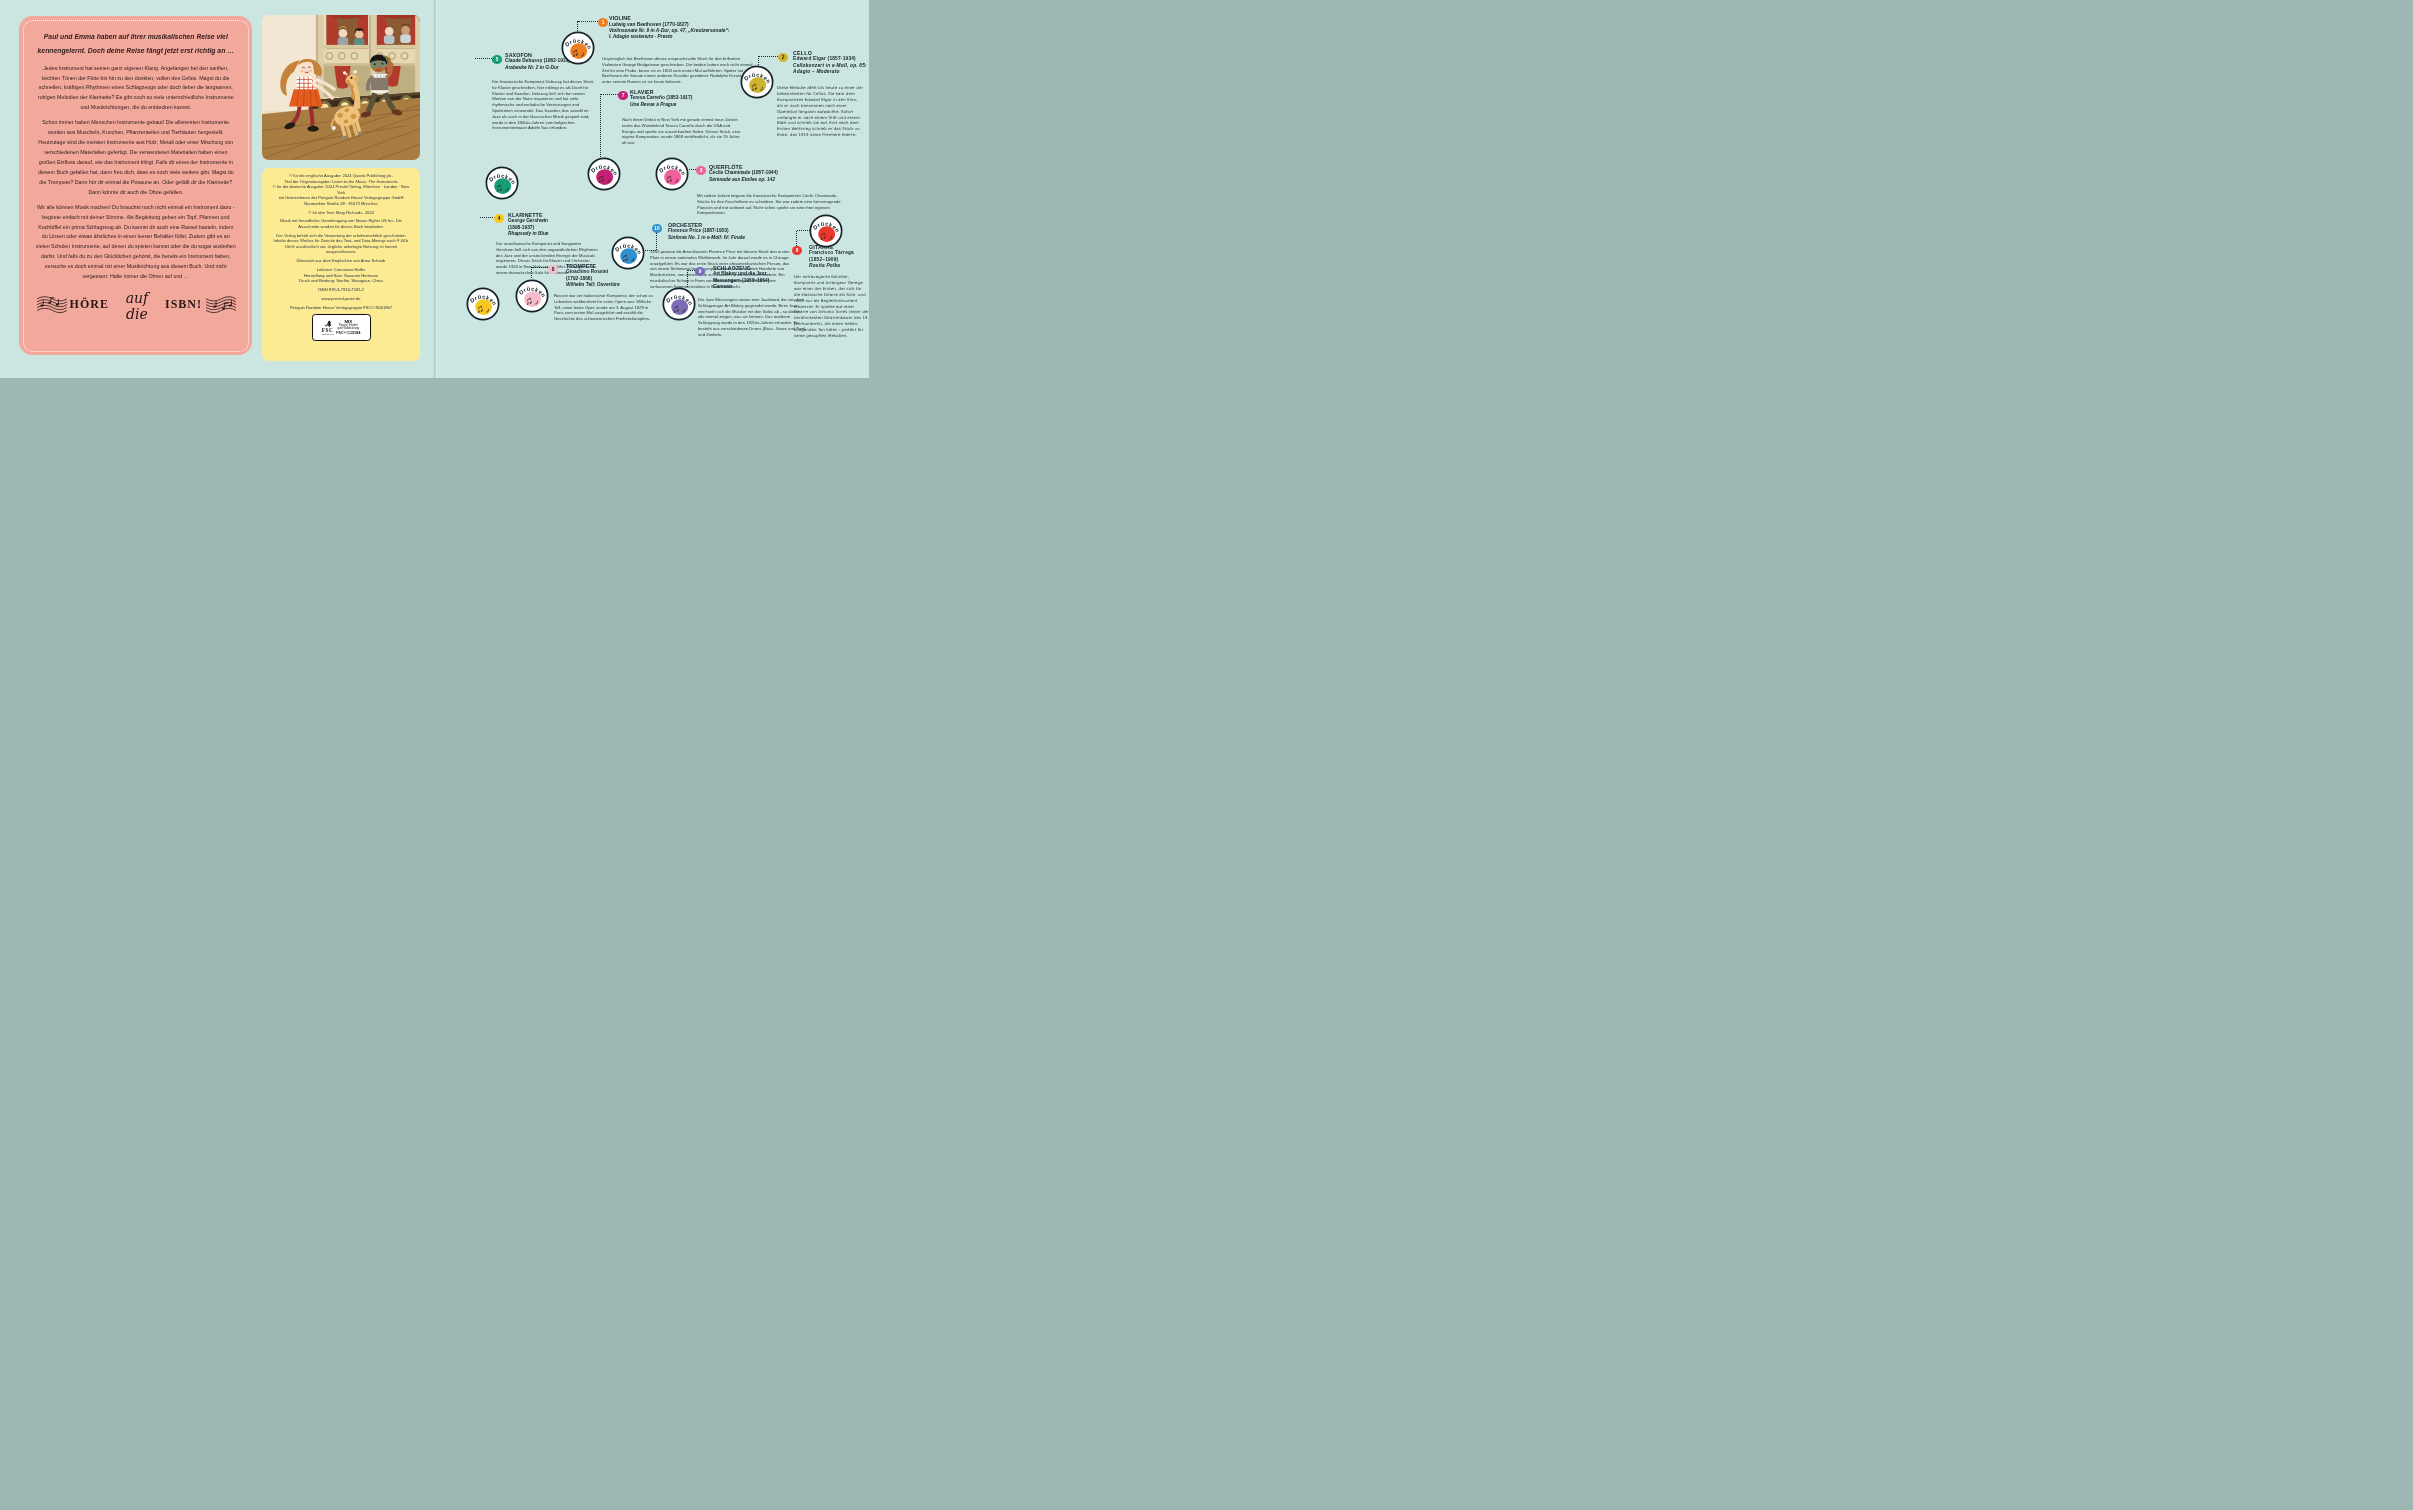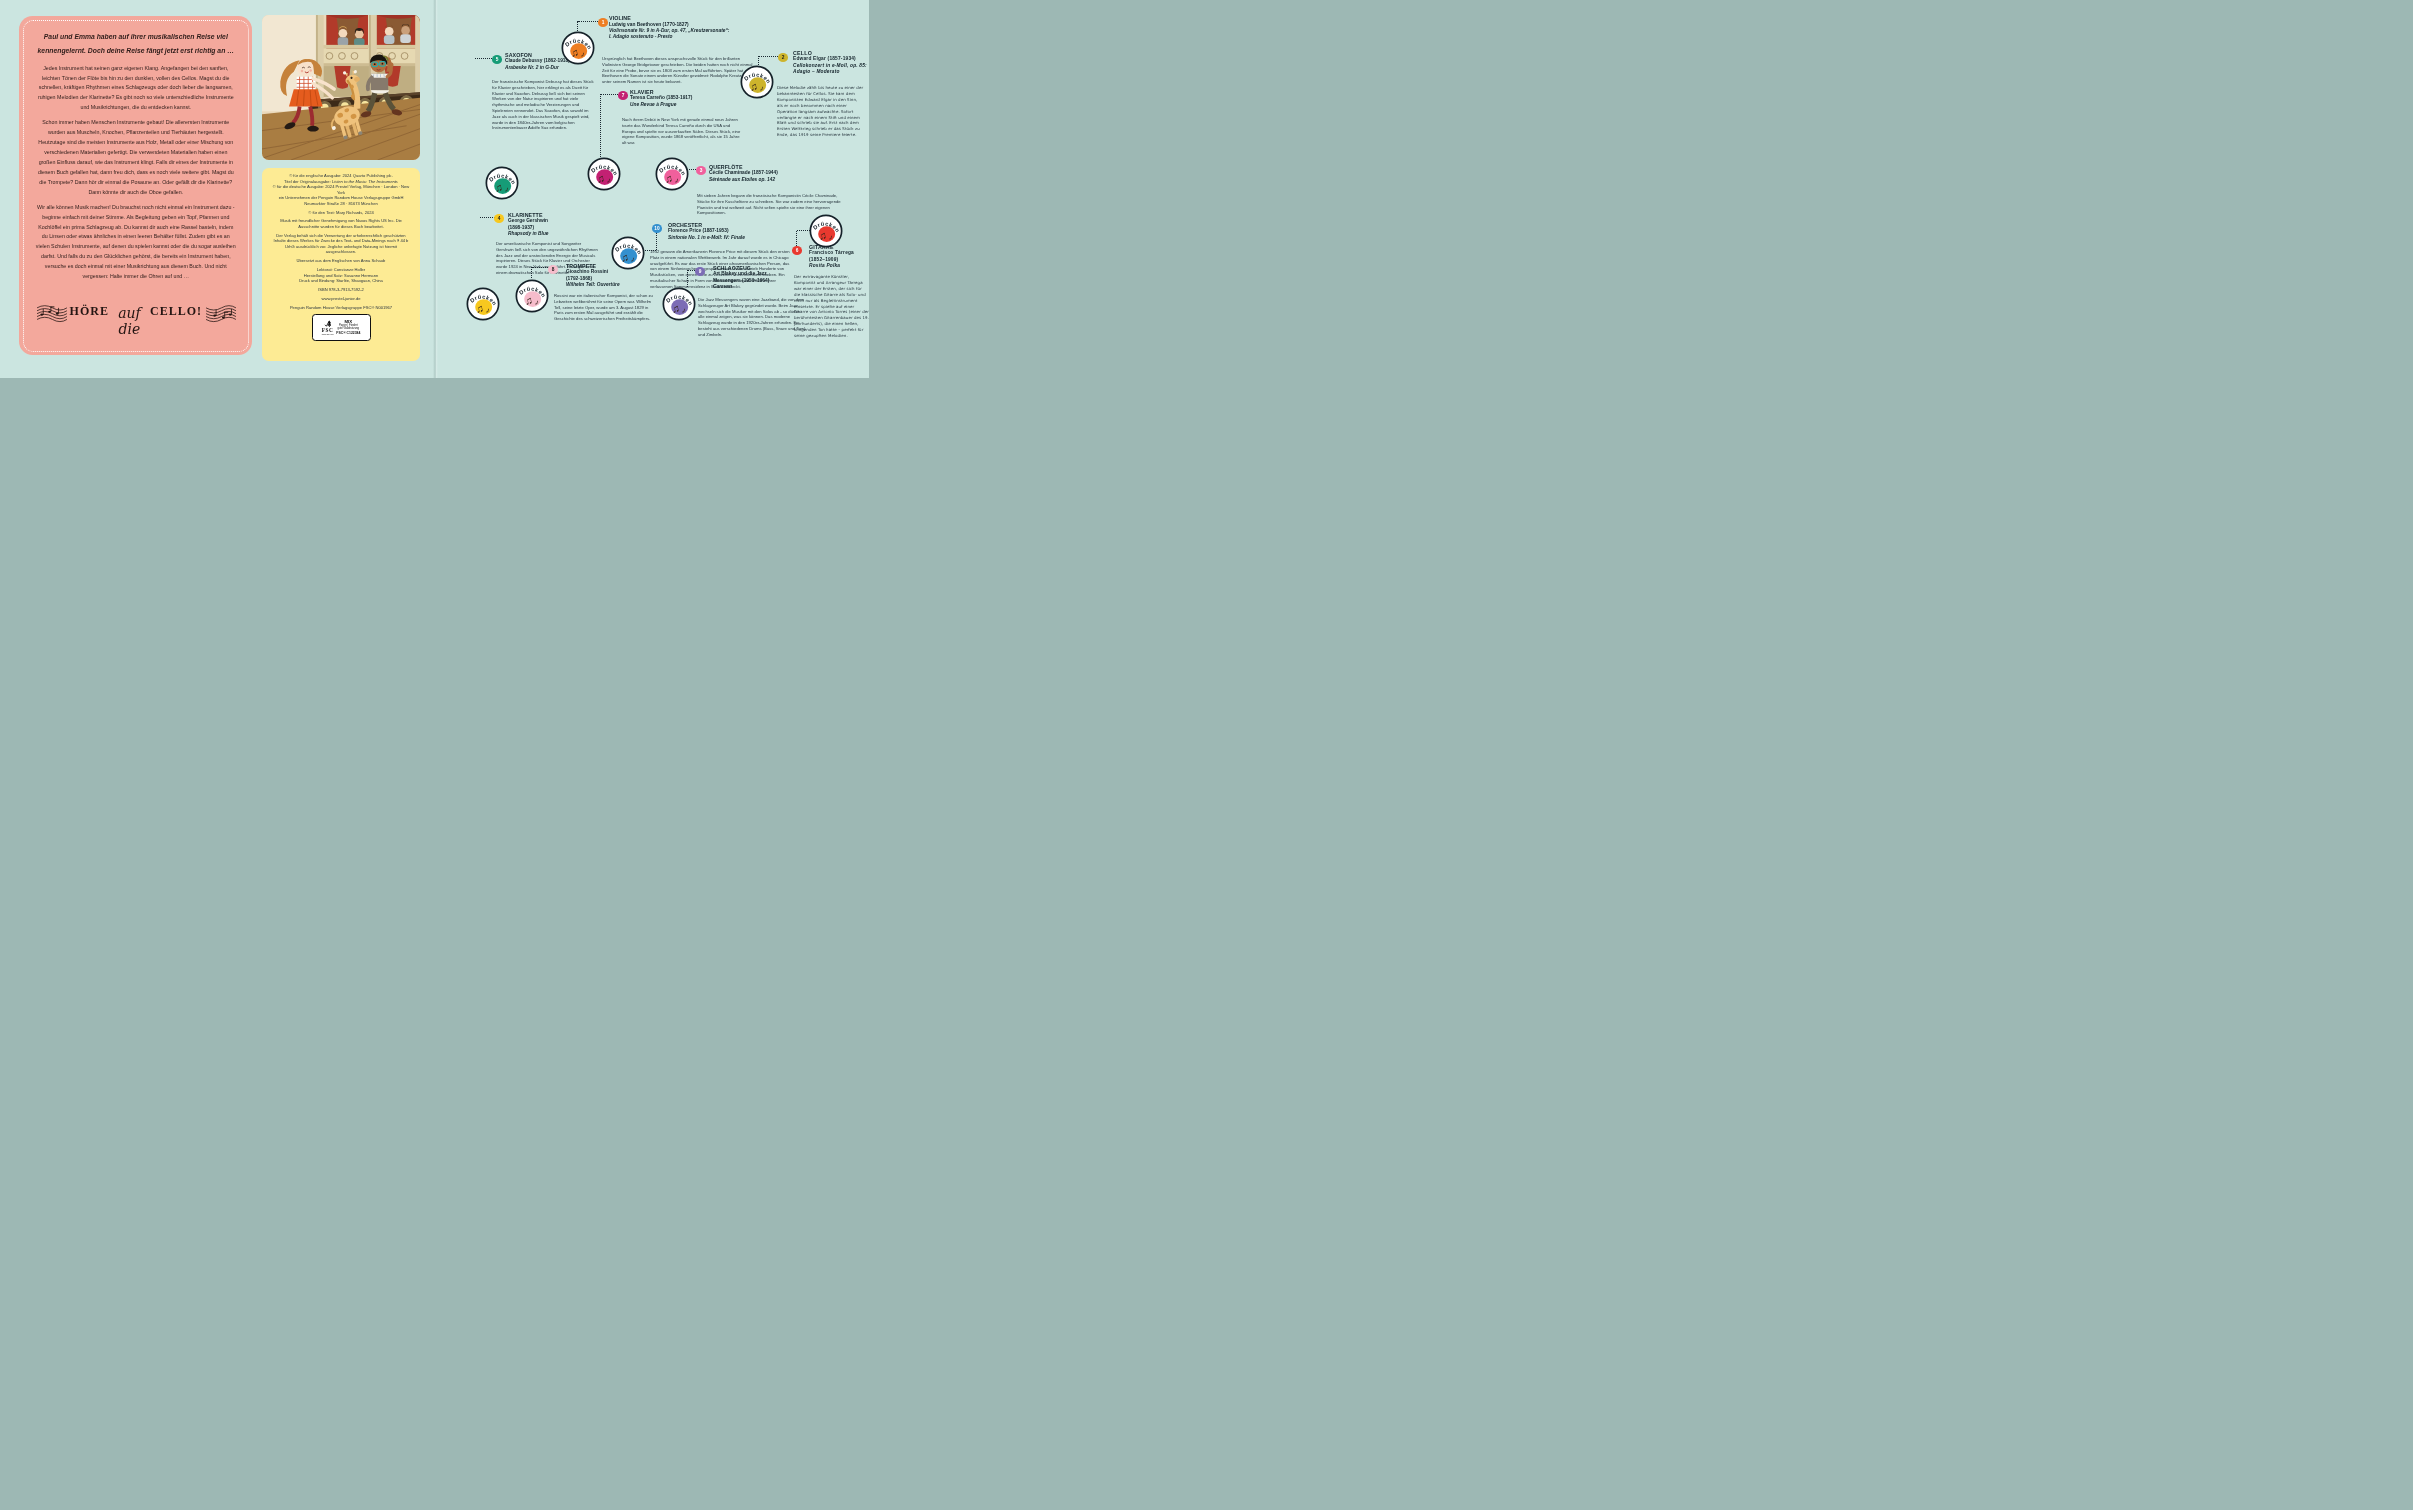--- a/index.html
+++ b/index.html
@@ -7,21 +7,21 @@
          font-family:"Liberation Sans",sans-serif;color:#25333c;}
   
   .gutter{position:absolute;left:433px;top:0;width:4.8px;height:378px;
           background:linear-gradient(90deg,rgba(0,0,0,0) 0%,rgba(40,70,66,.18) 45%,rgba(255,255,255,.25) 60%,rgba(0,0,0,0) 100%);}
   
   .pinkbox{position:absolute;left:19.3px;top:16.4px;width:233px;height:339px;background:#f3a89c;border-radius:13.5px;}
   .pinkbox:before{content:"";position:absolute;left:3.4px;top:3.4px;right:3.4px;bottom:3.4px;border:1.4px dotted #fff;border-radius:10px;pointer-events:none;}
   .pinkin{position:absolute;left:16.4px;right:16.4px;top:12.6px;bottom:8.7px;text-align:center;color:#2f1d1a;}
   .intro{font-style:italic;font-weight:bold;font-size:6.8px;line-height:2.05;margin:1px 0 5.8px 0;}
   .ppara{font-size:5.3px;line-height:1.87;font-weight:500;margin:0 0 5.3px 0;}
-  .music-title{display:flex;justify-content:center;gap:2.9px;margin-top:22px;color:#241512;}
+  .music-title{display:flex;align-items:center;justify-content:center;gap:2.9px;margin-top:7px;color:#241512;}
   .mt-serif{font-family:"Liberation Serif",serif;font-weight:bold;font-size:12px;letter-spacing:1px;}
   .mt-script{font-family:"DejaVu Serif",serif;font-style:italic;font-size:14px;padding:0 1px;position:relative;top:1.4px;}
   .staff{flex:0 0 auto;}
   
   .illus{position:absolute;left:262px;top:14.5px;width:158px;height:145px;border-radius:6.8px;overflow:hidden;background:#ead9bb;}
   
   .yellowbox{position:absolute;left:262px;top:168px;width:158px;height:193px;background:#fdeb94;border-radius:6.8px;}
   .yellowin{position:absolute;left:7.7px;right:7.7px;top:5.3px;bottom:3.9px;text-align:center;color:#2b3640;font-size:4.1px;line-height:1.34;}
   .cline{margin:0;}
   .cgap{margin-top:3.4px;}
@@ -95,21 +95,21 @@
               <rect x="14" y="10" width="1.6" height="12"></rect>
               <ellipse cx="28" cy="16" rx="3" ry="2.2"></ellipse>
               <rect x="30" y="5" width="1.6" height="11"></rect>
               <ellipse cx="44" cy="20" rx="3" ry="2.2"></ellipse>
               <rect x="46" y="8" width="1.6" height="12"></rect>
               <rect x="30" y="5" width="8" height="2"></rect>
             </g>
         </svg>
         <span class="mt-serif">HÖRE</span>
         <span class="mt-script">auf die</span>
-        <span class="mt-serif">CELLO!</span>
+        <span class="mt-serif">ISBN!</span>
         <svg class="staff" width="31" height="19.3" viewBox="0 0 64 40">
           <g fill="none" stroke="#241512" stroke-width="1.6">
             <path d="M2,8 q16,9 32,0 t30,0"></path>
               <path d="M2,14 q16,9 32,0 t30,0"></path>
               <path d="M2,20 q16,9 32,0 t30,0"></path>
               <path d="M2,26 q16,9 32,0 t30,0"></path>
               <path d="M2,32 q16,9 32,0 t30,0"></path>
           </g>
           <g fill="#241512">
               <ellipse cx="20" cy="24" rx="3" ry="2.2"></ellipse>

